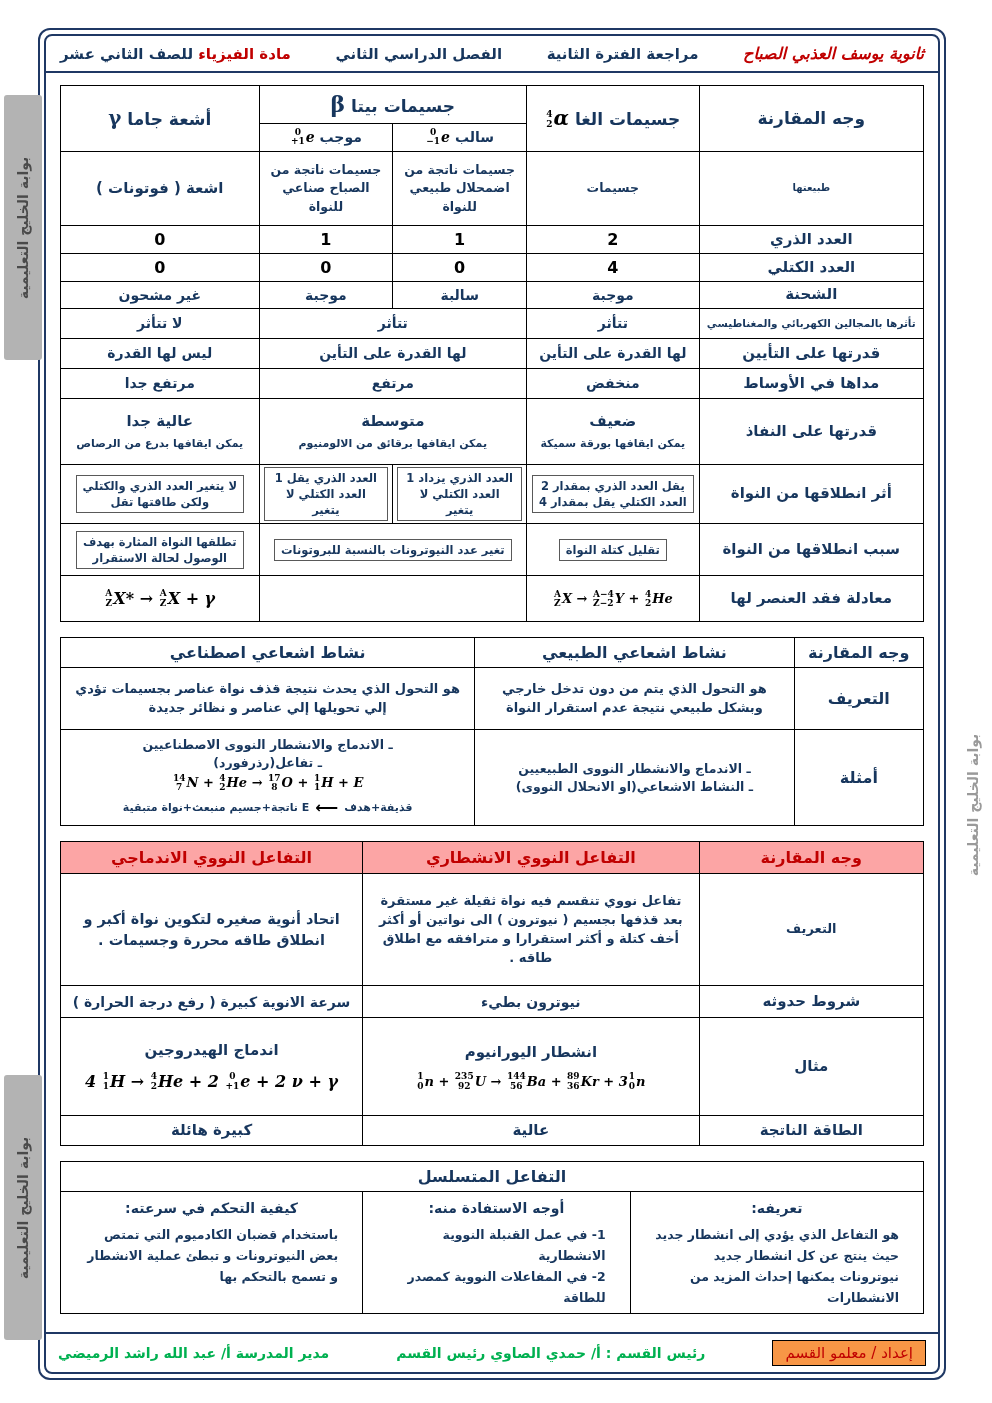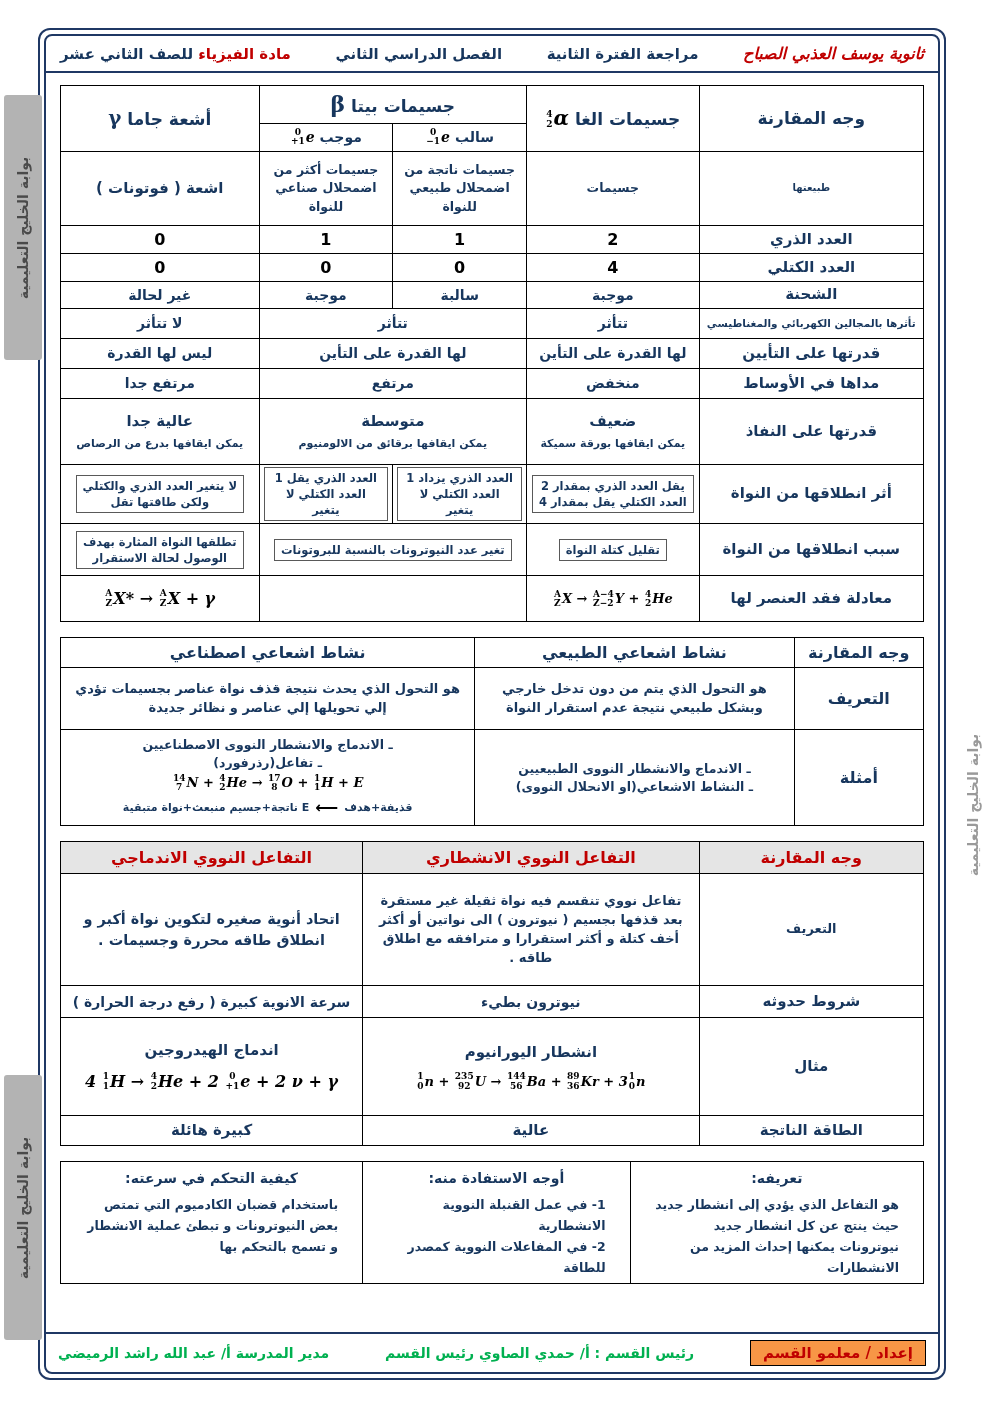--- a/index.html
+++ b/index.html
@@ -61,41 +61,41 @@
   .t2 .deftxt { font-size:13px;margin-left:29px; }
   .t2 .r-def td { height:62px; }
   .t2 .r-ex td { height:96px; vertical-align:middle; }
   .t2 .exline { font-size:12.5px; display:block; }
   .t2 .lab { font-size:16px; }
   .notebar { display:flex; align-items:center; justify-content:center; gap:6px;
              font-size:11px; color:#17365d; margin-top:3px; }
   .notebar .arrow { font-size:16px; color:#000; }
 
   
-  .t3 .head td { background:#e5e5e5; color:#c00000; font-size:16px; height:32px; }
+  .t3 .head td { background:#fca5a5; color:#c00000; font-size:16px; height:32px; }
   .t3 .lab { font-size:15px; }
   .t3 .r-def td { height:112px; font-size:13px; padding:4px 8px; }
   .t3 .r-def .fus { font-size:14.5px; }
   .t3 .r-cond td { height:32px; }
   .t3 .r-ex td { height:98px; }
   .t3 .extitle { display:block; font-size:15px; margin-bottom:8px; }
   .t3 .r-en td { height:30px; font-size:15px; }
 
   
   .t4 .title td { font-size:16px; height:30px; }
   .t4 .body td { height:118px; vertical-align:top; padding:4px 24px; }
   .t4h { font-size:14px; margin:2px 0 5px; }
   .t4b { font-size:12.5px; text-align:right; line-height:1.7; }
   .t4b .li { display:block; }
 
   
   .footerbar { border-top:2px solid #1f3864; display:flex; align-items:center;
                justify-content:space-between; padding:6px 12px; min-height:40px; }
   .prepared { background:#f79646; color:#c00000; border:1px solid #000;
-              padding:3px 12px; font-weight:bold; font-size:15px; }
+              padding:3px 12px; font-weight:normal; font-size:15px; }
   .sig { color:#00b050; font-weight:bold; font-size:14px; }
 
   
   .wm { position:absolute; width:38px; display:flex; align-items:center;
         justify-content:center; z-index:5; }
   .wm span { transform:rotate(-90deg); white-space:nowrap; font-weight:bold;
              font-size:14px; letter-spacing:1px; }
   .wm-bg { background:#b3b3b3; border-radius:3px; }
   .wm-bg span { color:#4a4a4a; }
   .wm-plain span { color:#9a9a9a; }
@@ -174,21 +174,21 @@
                       <span>0</span>
                       <span>+1</span>
                     </span><i>e</i></span>
             </td>
           </tr>
 
           <tr class="r-nature">
             <td class="lab">طبيعتها</td>
             <td>جسيمات</td>
             <td>جسيمات ناتجة من اضمحلال طبيعي للنواة</td>
-            <td>جسيمات أكثر من اضمحلال صناعي للنواة</td>
+            <td>جسيمات ناتجة من الصباح صناعي للنواة</td>
             <td style="font-size:15px">اشعة ( فوتونات )</td>
           </tr>
 
           <tr class="r-thin">
             <td class="lab">العدد الذري</td>
             <td class="num">2</td>
             <td class="num">1</td>
             <td class="num">1</td>
             <td class="num">0</td>
           </tr>
@@ -199,21 +199,21 @@
             <td class="num">0</td>
             <td class="num">0</td>
             <td class="num">0</td>
           </tr>
 
           <tr class="r-thin">
             <td class="lab">الشحنة</td>
             <td>موجبة</td>
             <td>سالبة</td>
             <td>موجبة</td>
-            <td>غير لحالة</td>
+            <td>غير مشحون</td>
           </tr>
 
           <tr class="r-mid">
             <td class="small-label">تأثرها بالمجالين الكهربائي والمغناطيسي</td>
             <td>تتأثر</td>
             <td colspan="2">تتأثر</td>
             <td>لا تتأثر</td>
           </tr>
 
           <tr class="r-mid">
@@ -399,20 +399,23 @@
         </tbody>
           </table>
 
         <table class="t4">
           <colgroup>
               <col style="width:34%">
               <col style="width:31%">
               <col style="width:35%">
             </colgroup>
           <tbody>
+              <tr class="title">
+            <td colspan="3">التفاعل المتسلسل</td>
+          </tr>
           <tr class="body">
             <td>
               <div class="t4h">تعريفه:</div>
               <div class="t4b">هو التفاعل الذي يؤدي إلى انشطار جديد حيث ينتج عن كل انشطار جديد نيوترونات يمكنها إحداث المزيد من الانشطارات</div>
             </td>
             <td>
               <div class="t4h">أوجه الاستفادة منه:</div>
               <div class="t4b">
                 <span class="li">1-   في عمل القنبلة النووية الانشطارية</span>
                 <span class="li">2-   في المفاعلات النووية كمصدر للطاقة</span>

